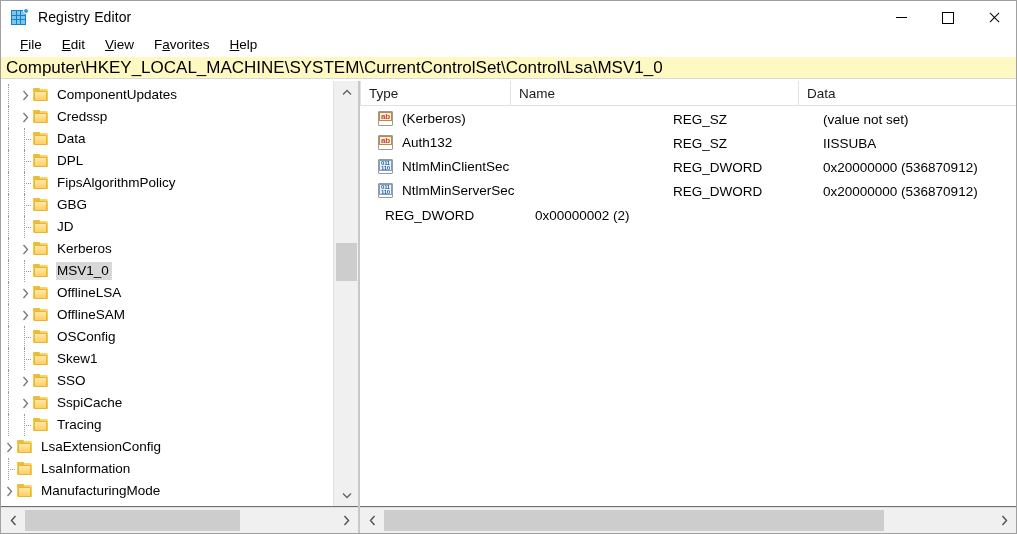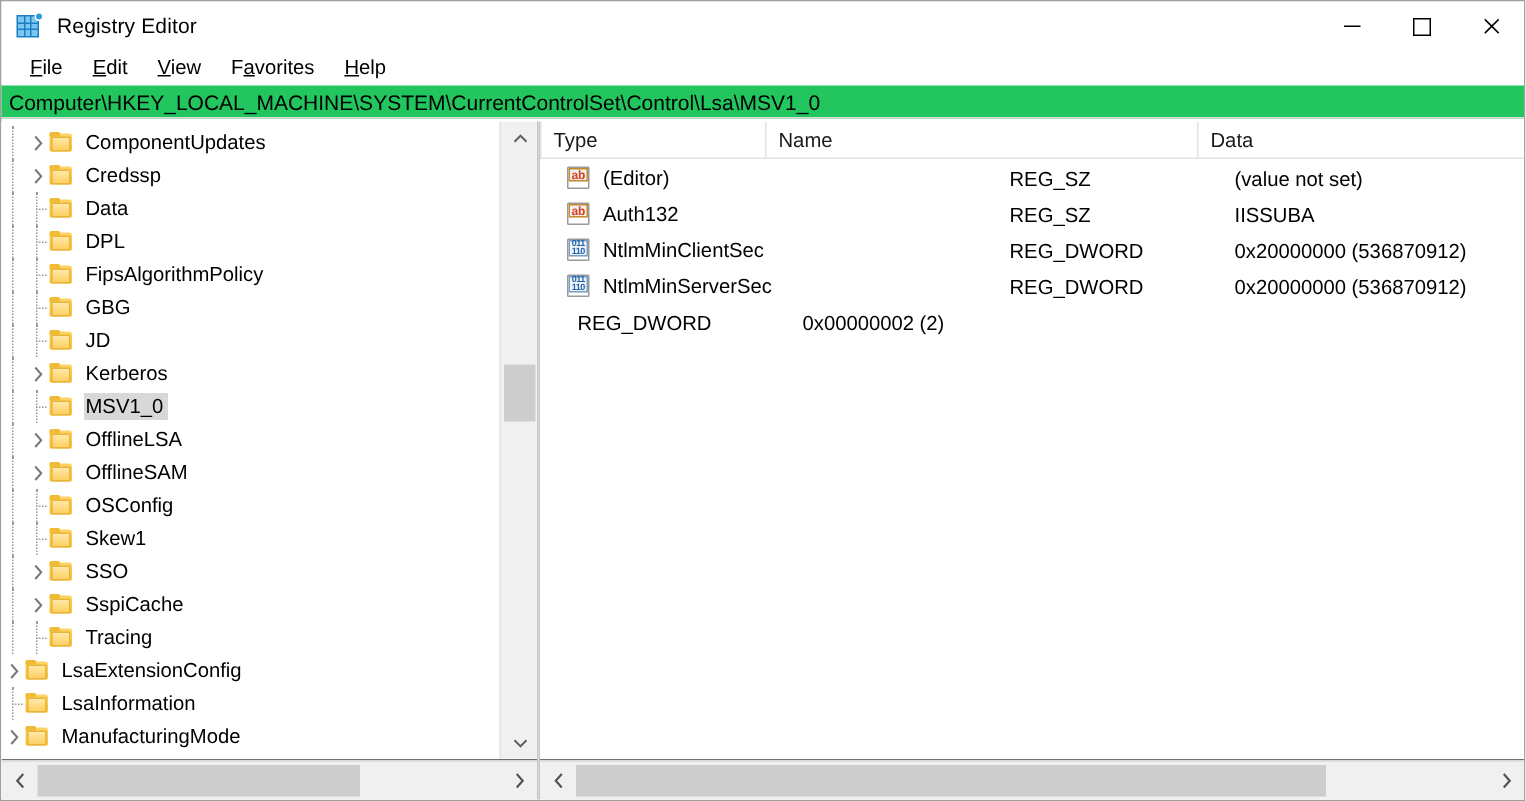--- a/index.html
+++ b/index.html
@@ -93,25 +93,25 @@
     cursor: default;
     white-space: nowrap;
   }
   .menu-item u { text-decoration: underline; }
 
   
   .addressbar {
     height: 23px;
     border-top: 1px solid #ffffff;
     border-bottom: 1px solid #d9d9d9;
-    background: #22c55e;
+    background: #fef9c3;
     display: flex;
     align-items: center;
     padding-left: 5px;
-    font-size: 14px;
+    font-size: 17px;
     color: #000;
     white-space: nowrap;
     overflow: hidden;
   }
 
   
   .panes {
     position: absolute;
     left: 0; right: 0;
     top: 80px; bottom: 0;
@@ -663,21 +663,21 @@
         <div class="col col-data">Data</div>
       </div>
 
       <div class="lv-body" id="lv-body">
           <div class="lv-row">
             <span class="lv-cell-name">
               <span class="vicon">
                 <span class="page"></span>
                 <span class="abtxt">ab</span>
               </span>
-              <span class="nametext">(Editor)</span>
+              <span class="nametext">(Kerberos)</span>
             </span>
             <span class="lv-cell-type">REG_SZ</span>
             <span class="lv-cell-data">(value not set)</span>
           </div>
           <div class="lv-row">
             <span class="lv-cell-name">
               <span class="vicon">
                 <span class="page"></span>
                 <span class="abtxt">ab</span>
               </span>

